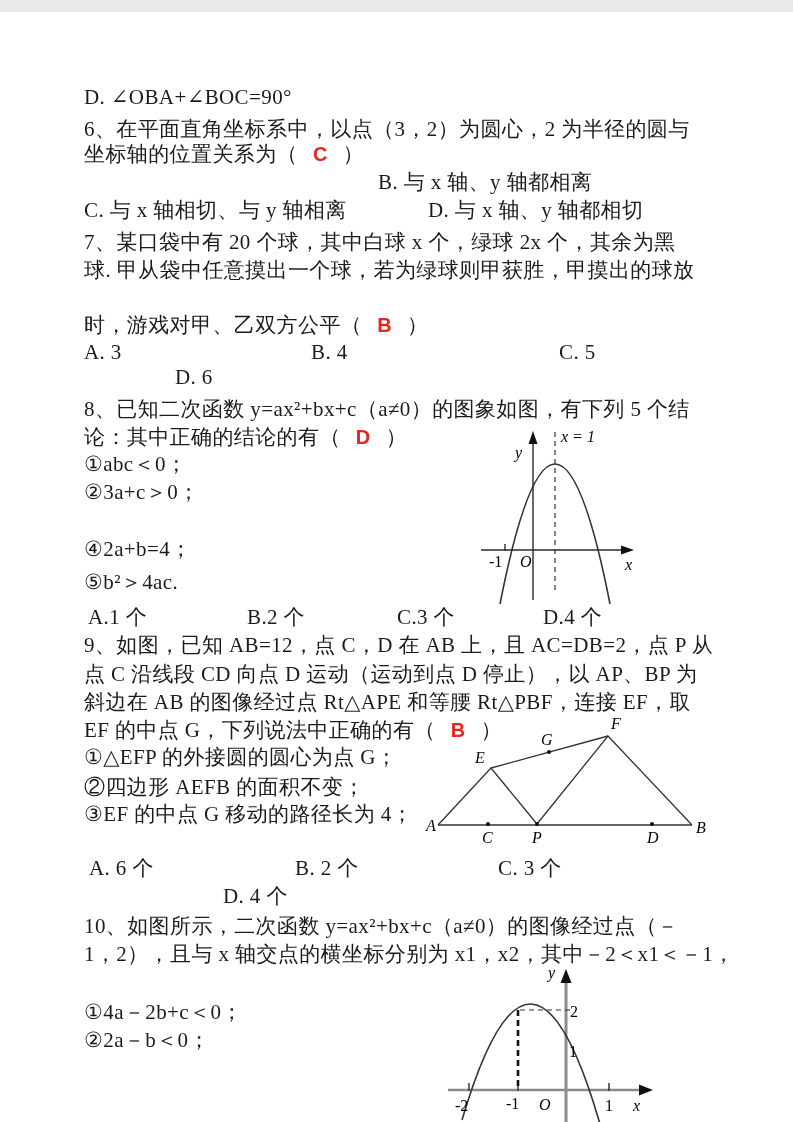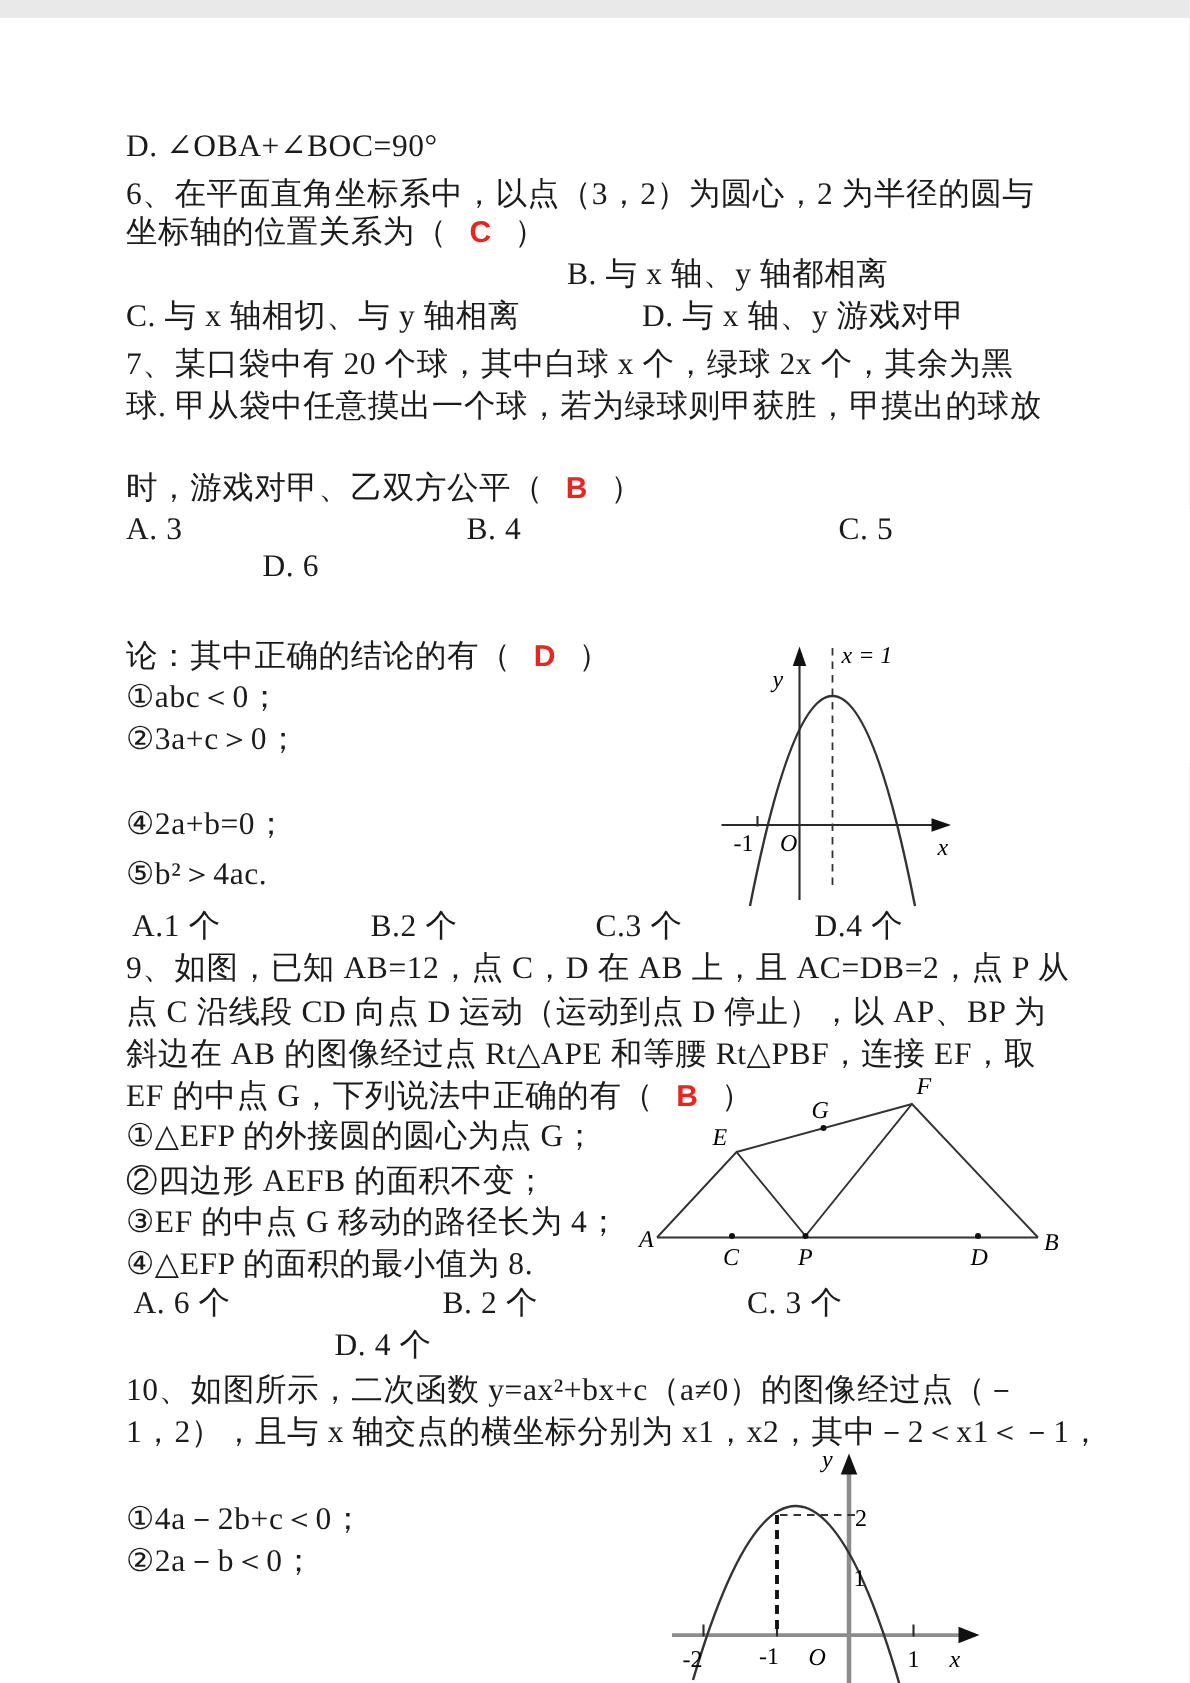--- a/index.html
+++ b/index.html
@@ -35,34 +35,35 @@
 <body>
 
 <div class="page">
 
   <div class="ln" style="top:71px">D. ∠OBA+∠BOC=90°</div>
 
   <div class="ln" style="top:103px">6、在平面直角坐标系中，以点（3，2）为圆心，2 为半径的圆与</div>
   <div class="ln" style="top:128px"><span>坐标轴的位置关系为（</span><span class="ans">C</span><span>）</span></div>
   <div class="ln" style="top:156px;left:378px">B. 与 x 轴、y 轴都相离</div>
   <div class="ln" style="top:184px;left:84px">C. 与 x 轴相切、与 y 轴相离</div>
-  <div class="ln" style="top:184px;left:428px">D. 与 x 轴、y 游戏对甲</div>
+  <div class="ln" style="top:184px;left:428px">D. 与 x 轴、y 轴都相切</div>
 
   <div class="ln" style="top:216px">7、某口袋中有 20 个球，其中白球 x 个，绿球 2x 个，其余为黑</div>
   <div class="ln" style="top:244px">球. 甲从袋中任意摸出一个球，若为绿球则甲获胜，甲摸出的球放</div>
   <div class="ln" style="top:299px"><span>时，游戏对甲、乙双方公平（</span><span class="ans">B</span><span>）</span></div>
   <div class="ln" style="top:326px;left:84px">A. 3</div>
   <div class="ln" style="top:326px;left:311px">B. 4</div>
   <div class="ln" style="top:326px;left:559px">C. 5</div>
   <div class="ln" style="top:351px;left:175px">D. 6</div>
 
+  <div class="ln" style="top:383px">8、已知二次函数 y=ax²+bx+c（a≠0）的图象如图，有下列 5 个结</div>
   <div class="ln" style="top:411px"><span>论：其中正确的结论的有（</span><span class="ans">D</span><span>）</span></div>
   <div class="ln" style="top:438px">①abc＜0；</div>
   <div class="ln" style="top:466px">②3a+c＞0；</div>
-  <div class="ln" style="top:523px">④2a+b=0；</div>
+  <div class="ln" style="top:523px">④2a+b=4；</div>
   <div class="ln" style="top:556px">⑤b²＞4ac.</div>
   <div class="ln" style="top:591px;left:88px">A.1 个</div>
   <div class="ln" style="top:591px;left:247px">B.2 个</div>
   <div class="ln" style="top:591px;left:397px">C.3 个</div>
   <div class="ln" style="top:591px;left:543px">D.4 个</div>
 
   <svg class="fig" style="left:475px;top:412px" width="175" height="200" viewBox="0 0 175 200">
     <path class="curve" d="M25,180 Q80,-100 135,180"></path>
     <line class="axis" x1="58" y1="16" x2="58" y2="176"></line>
     <polygon class="arrow" points="58,7 53.5,20 62.5,20"></polygon>
@@ -77,21 +78,20 @@
     <text class="it" x="150" y="146">x</text>
   </svg>
 
   <div class="ln" style="top:619px">9、如图，已知 AB=12，点 C，D 在 AB 上，且 AC=DB=2，点 P 从</div>
   <div class="ln" style="top:648px">点 C 沿线段 CD 向点 D 运动（运动到点 D 停止），以 AP、BP 为</div>
   <div class="ln" style="top:676px">斜边在 AB 的图像经过点 Rt△APE 和等腰 Rt△PBF，连接 EF，取</div>
   <div class="ln" style="top:704px"><span>EF 的中点 G，下列说法中正确的有（</span><span class="ans">B</span><span>）</span></div>
   <div class="ln" style="top:761px">②四边形 AEFB 的面积不变；</div>
   <div class="ln" style="top:731px">①△EFP 的外接圆的圆心为点 G；</div>
   <div class="ln" style="top:788px">③EF 的中点 G 移动的路径长为 4；</div>
-  <div class="ln" style="top:816px">④△EFP 的面积的最小值为 8.</div>
   <div class="ln" style="top:842px;left:89px">A. 6 个</div>
   <div class="ln" style="top:842px;left:295px">B. 2 个</div>
   <div class="ln" style="top:842px;left:498px">C. 3 个</div>
   <div class="ln" style="top:870px;left:223px">D. 4 个</div>
 
   <svg class="fig" style="left:425px;top:700px" width="295" height="140" viewBox="0 0 295 140">
     <path class="geoline" d="M13,113 L267,113"></path>
     <path class="geoline" d="M13,113 L66,56 L112,112"></path>
     <path class="geoline" d="M112,112 L183,24 L267,113"></path>
     <path class="geoline" d="M66,56 L183,24"></path>

